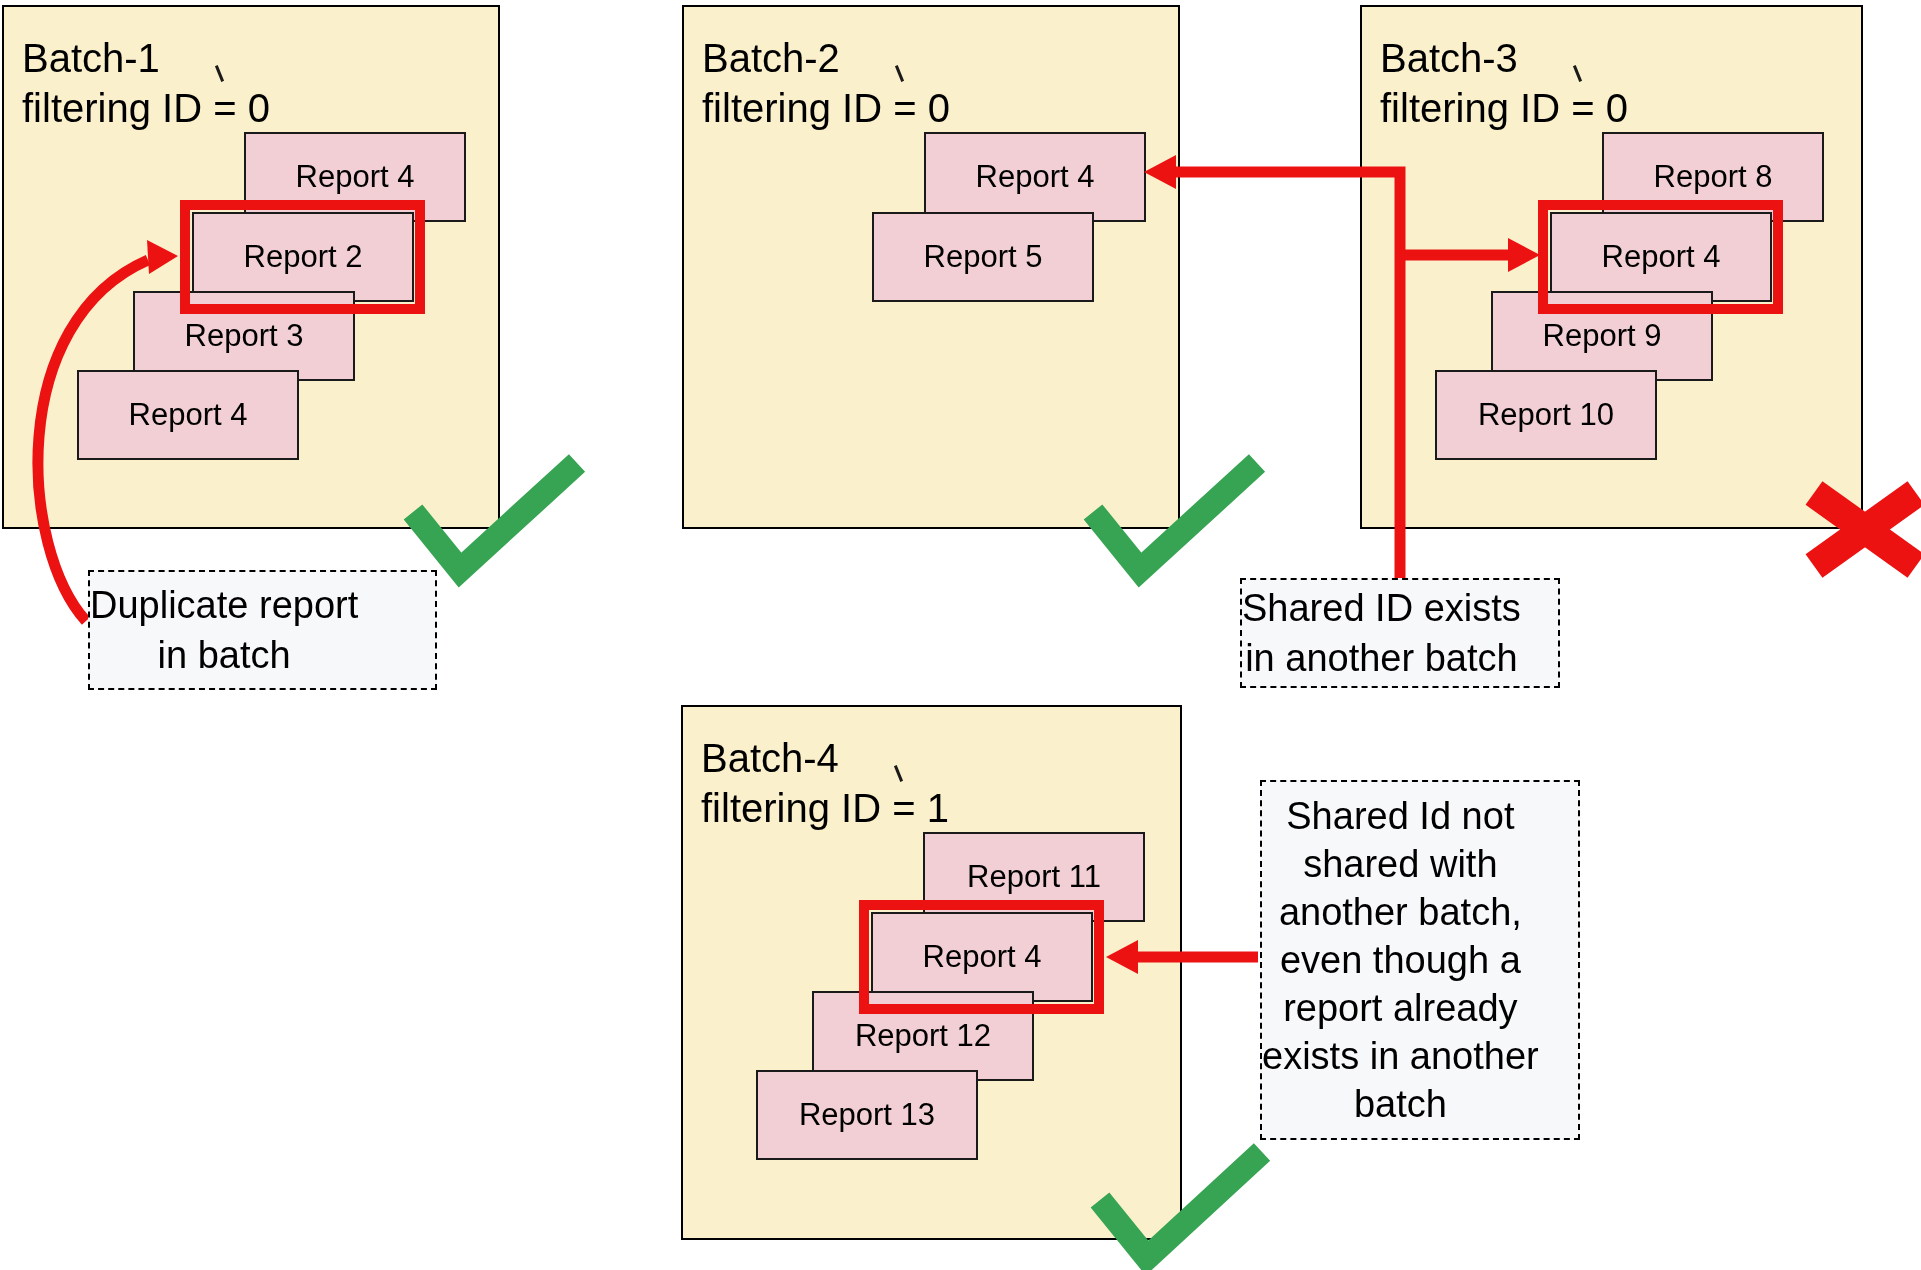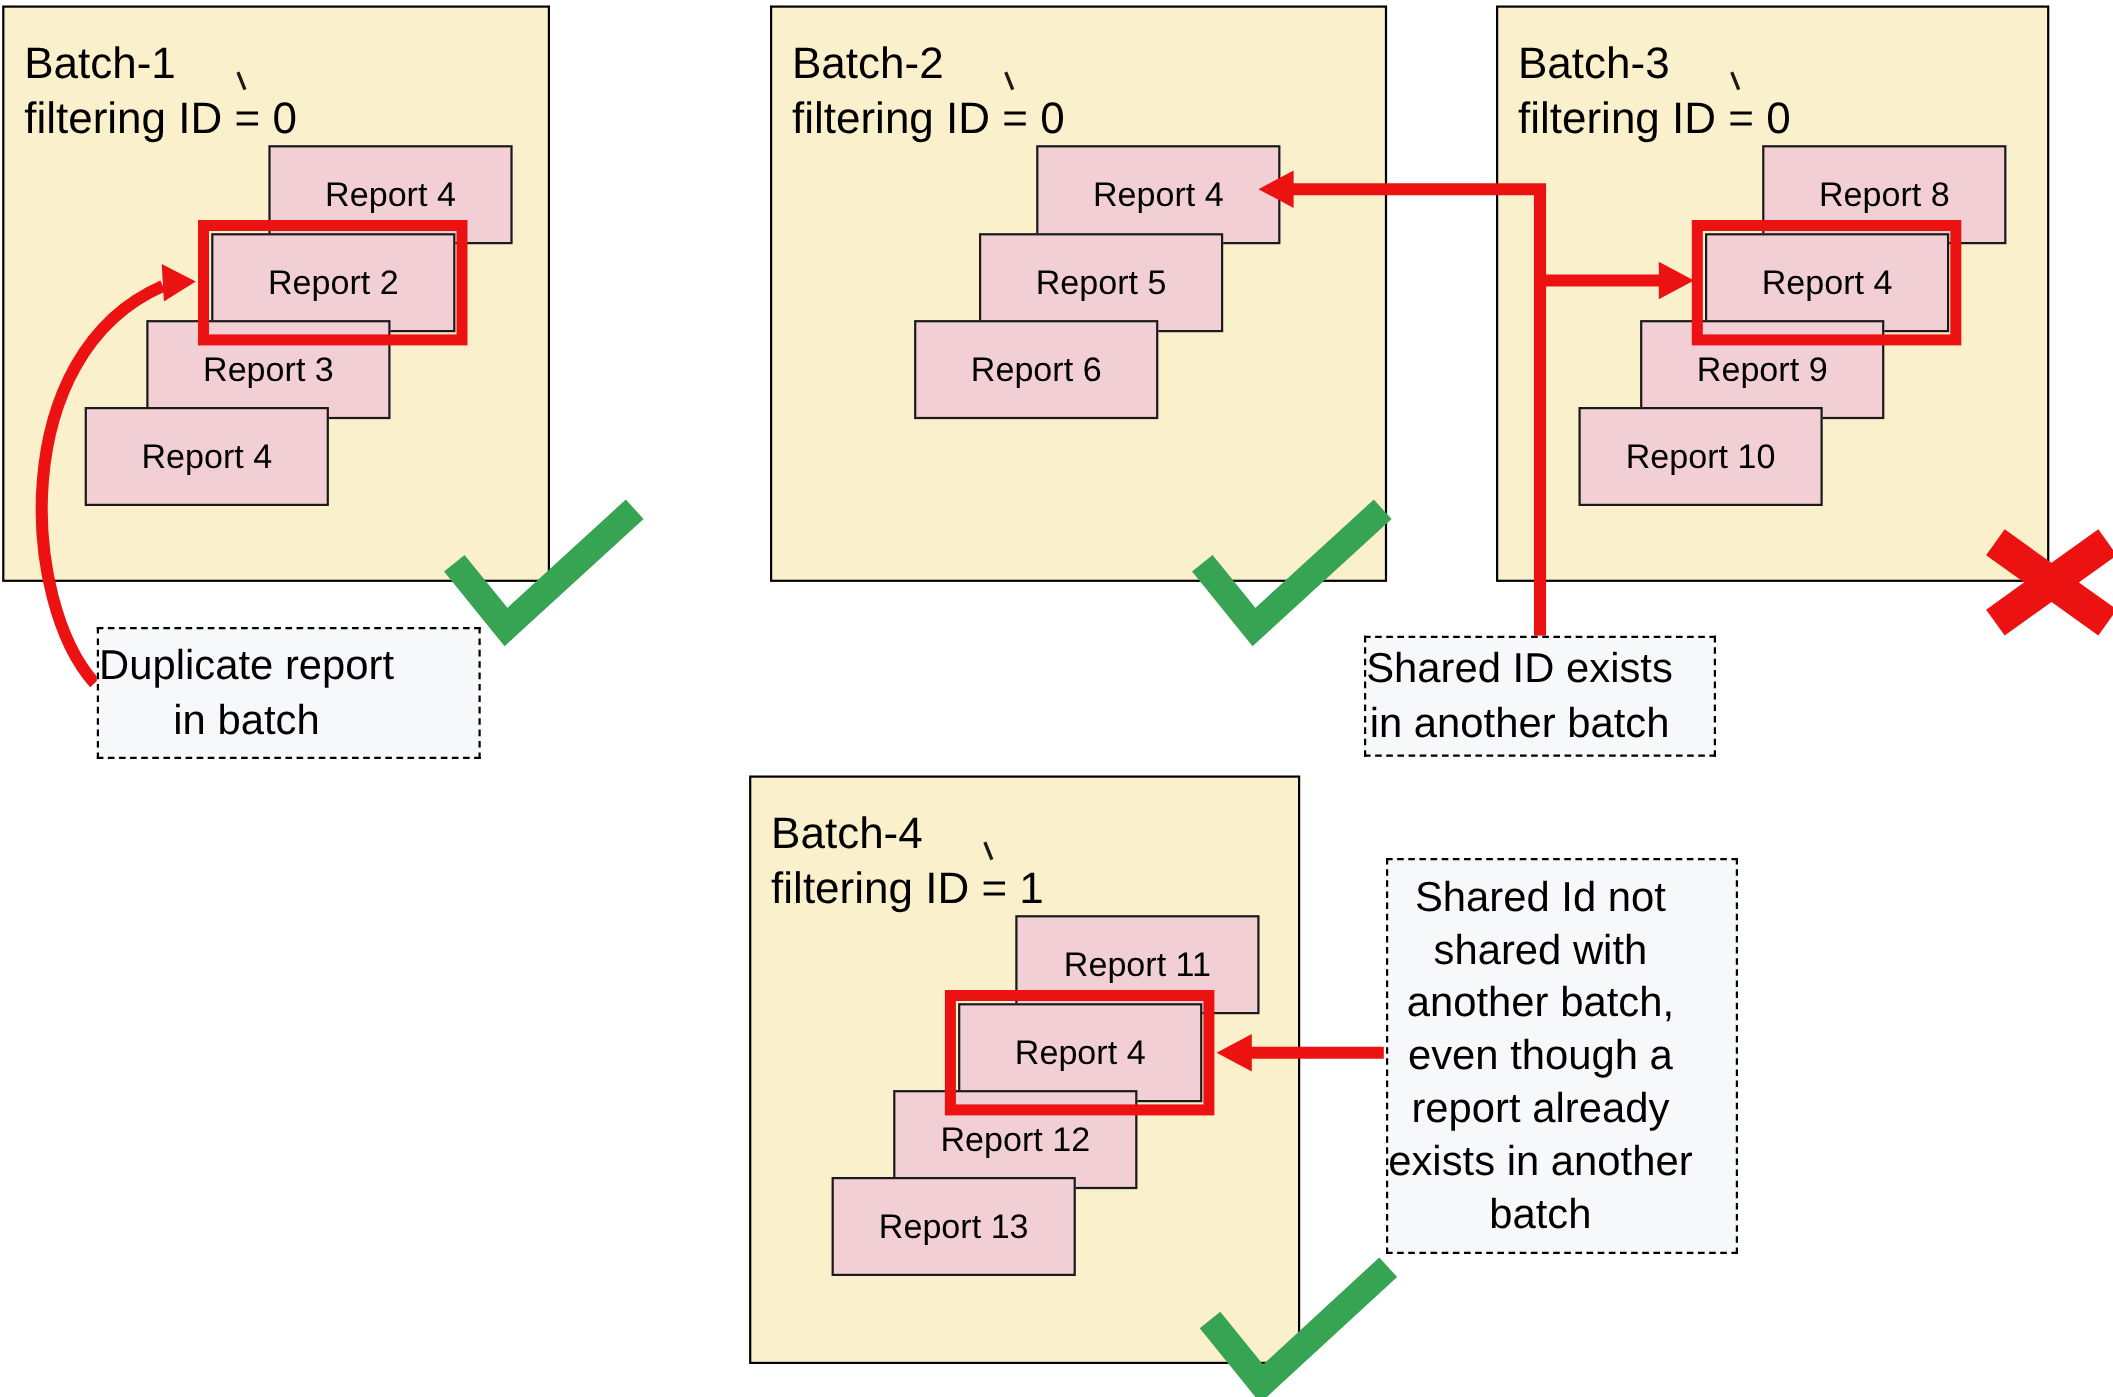--- a/index.html
+++ b/index.html
@@ -4,21 +4,21 @@
 <style>
   html,body{margin:0;padding:0;background:#ffffff;}
   .canvas{
     position:relative;width:1921px;height:1270px;background:#ffffff;overflow:hidden;
     font-family:"Liberation Sans", sans-serif;color:#000;
   }
   .batch{
     position:absolute;background:#FBF0CC;border:2px solid #000000;box-sizing:border-box;
   }
   .batch-1{left:2px;top:5px;width:498px;height:524px;}
-  .batch-2{left:700px;top:5px;width:561px;height:524px;padding-left:28px;}
+  .batch-2{left:682px;top:5px;width:498px;height:524px;padding-left:28px;}
   .batch-3{left:1360px;top:5px;width:503px;height:524px;}
   .batch-4{left:681px;top:705px;width:501px;height:535px;}
   .batch-title{position:absolute;left:18px;top:14px;font-size:40px;line-height:50px;white-space:nowrap;margin-top:12px;}
   .tick{
     position:absolute;left:214px;top:58px;width:3px;height:17px;background:#1a1a1a;
     transform:rotate(-22deg);
   }
   .report{
     position:absolute;width:222px;height:90px;background:#F2CFD4;border:2px solid #1a1a1a;
     box-sizing:border-box;display:flex;align-items:center;justify-content:center;
@@ -66,23 +66,20 @@
   </div>
 
   <div class="batch batch-2">
     <div class="batch-title"><span>Batch-2</span><br><span>filtering ID = 0</span></div>
     <div class="tick"></div>
     <div class="report r0">
         <span>Report 4</span>
       </div>
     <div class="report r1">
         <span>Report 5</span>
-      </div>
-    <div class="report r2">
-        <span>Report 6</span>
       </div>
   </div>
 
   <div class="batch batch-3">
     <div class="batch-title"><span>Batch-3</span><br><span>filtering ID = 0</span></div>
     <div class="tick"></div>
     <div class="report r0">
         <span>Report 8</span>
       </div>
     <div class="report r1">

